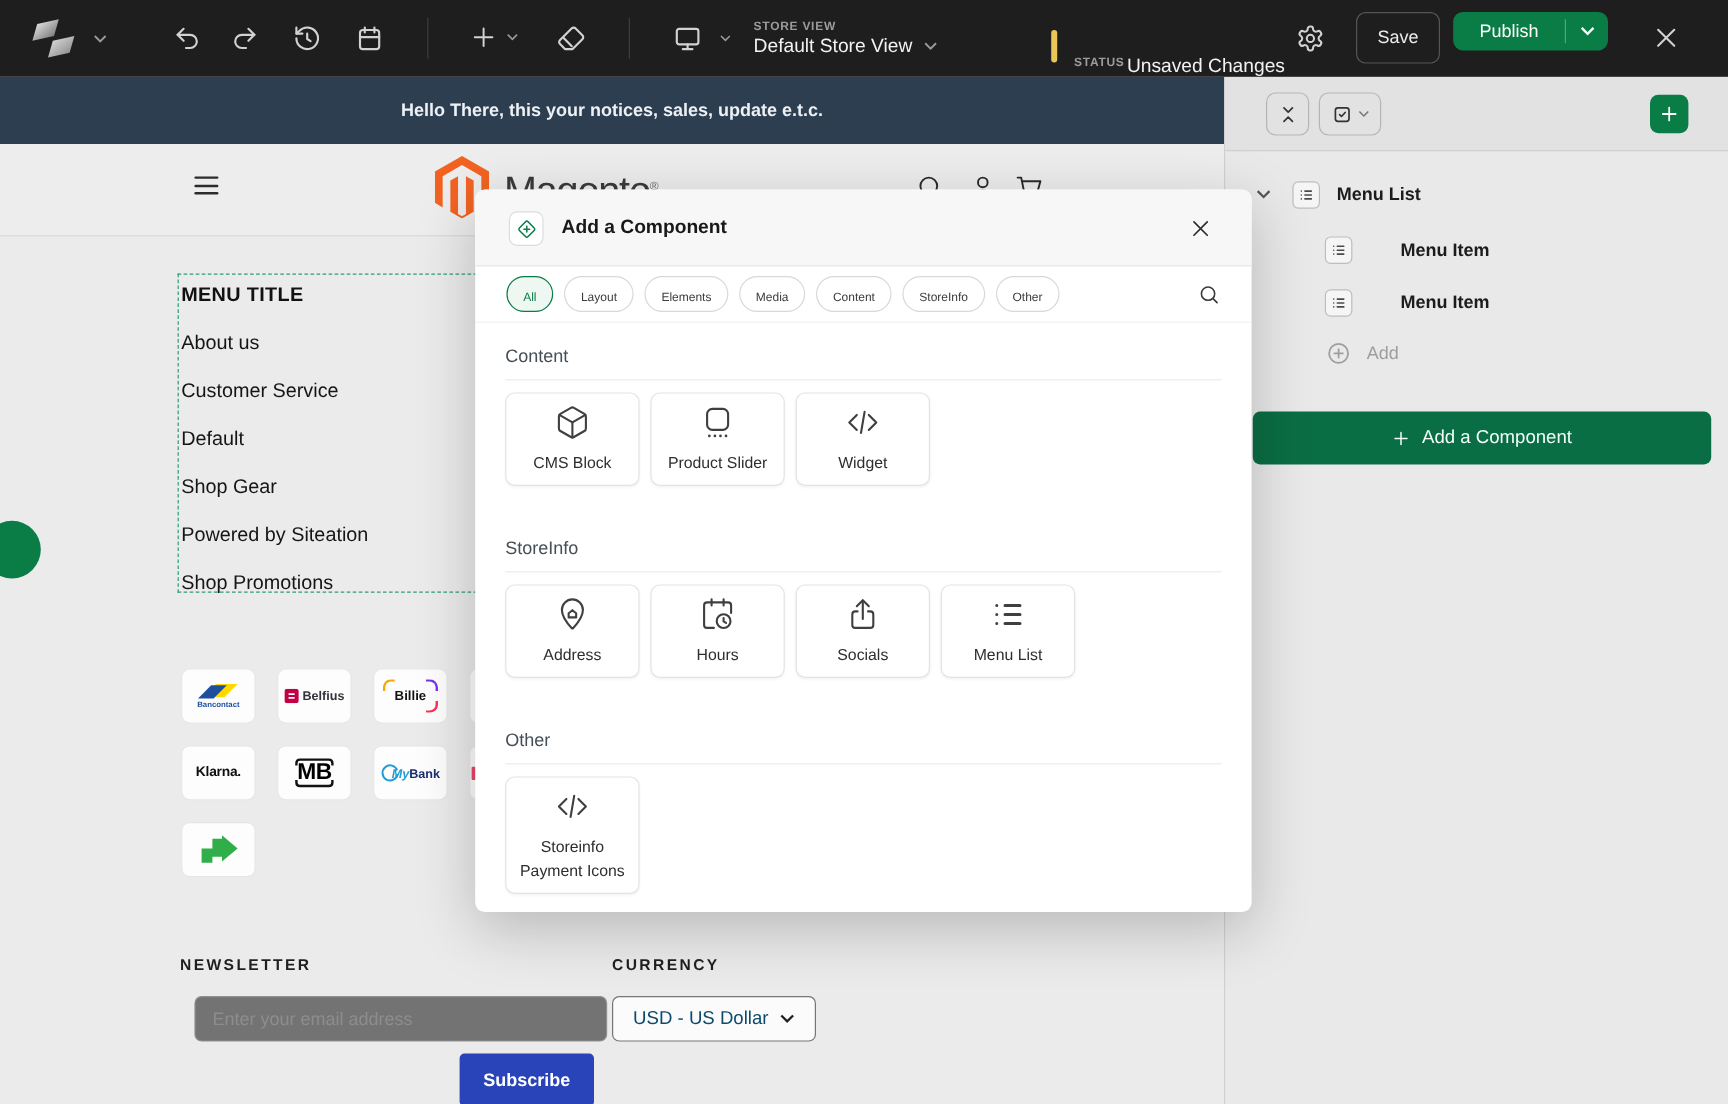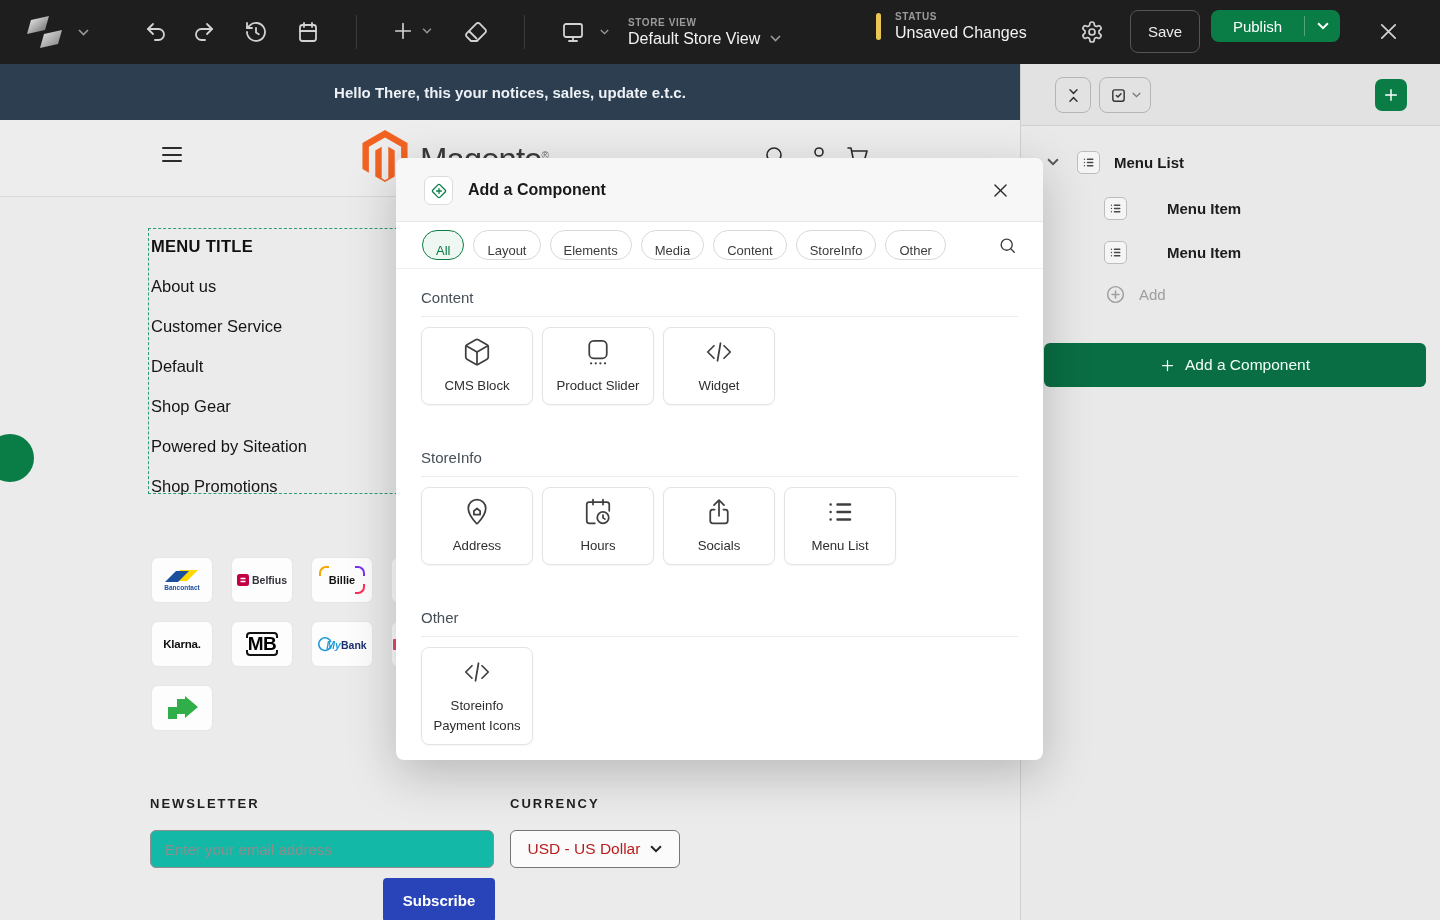--- a/index.html
+++ b/index.html
@@ -13,21 +13,21 @@
   .tb-icon { color:#d2d2d2; background:none; border:none; cursor:pointer; display:flex; align-items:center; justify-content:center; }
   .tb-divider { width:1px; height:34px; background:#3c3c3c; top:15px; }
   .logo-btn { left:22px; top:12px; display:flex; align-items:center; gap:10px; }
   .chev { color:#9a9a9a; }
   .store-view-btn { left:560px; top:10px; height:44px; display:flex; align-items:center; gap:14px; cursor:pointer; }
   .sv-text { display:flex; flex-direction:column; gap:2px; }
   .tb-overline { font-size:10px; letter-spacing:.6px; color:#9b9b9b; font-weight:600; }
   .tb-value { font-size:16px; color:#f2f2f2; font-weight:500; display:flex; align-items:center; gap:10px; }
   .status-ind { left:876px; top:11px; display:flex; align-items:center; gap:14px; }
   .status-bar { width:5px; height:27px; border-radius:3px; background:var(--status-yellow,#e9c655); }
-  .status-text { display:flex; flex-direction:column; gap:2px; }
+  .status-text { display:flex; flex-direction:row; gap:2px;margin-top:36px; }
   .save-btn { left:1130px; top:10px; width:70px; height:43px; border-radius:8px; border:1px solid #555; background:transparent; color:#ececec; font-size:15px; cursor:pointer; font-family:inherit; }
   .publish-btn { left:1211px; top:10px; width:129px; height:32px; border-radius:8px; background:var(--accent-green,#0a7d46); display:flex; align-items:stretch; cursor:pointer; overflow:hidden; }
   .publish-main { flex:1; display:flex; align-items:center; justify-content:center; color:#fff; font-size:15px; font-weight:500; }
   .publish-sep { width:1px; background:rgba(255,255,255,.3); margin:6px 0; }
   .publish-caret { width:35px; display:flex; align-items:center; justify-content:center; color:#fff; }
 
   
   .preview { position:absolute; left:0; top:64px; width:1020px; height:856px; background:#ebebeb; overflow:hidden; z-index:1; }
   .notice-bar { position:absolute; left:0; top:0; width:1020px; height:56px; background:var(--notice-blue,#2c3e50); display:flex; align-items:center; justify-content:center; }
   .notice-bar span { color:#edf1f6; font-size:15px; font-weight:700; }
@@ -59,25 +59,25 @@
   .klarna-label { font-size:11.5px; font-weight:700; color:#0f0f0f; letter-spacing:-.2px; }
   .mb-wrap { position:relative; width:36px; height:28px; display:flex; align-items:center; justify-content:center; }
   .mb-label { font-size:19px; font-weight:800; color:#000000; letter-spacing:-.5px; }
   .mybank-my { font-size:10.5px; font-weight:800; font-style:italic; color:#1e9cd7; }
   .mybank-bank { font-size:10.5px; font-weight:800; color:#1b2f6e; }
   .mybank-underline { width:32px; height:2px; background:#1e9cd7; border-radius:1px; margin-top:1px; }
   .pay-sliver { position:absolute; width:56px; height:44px; background:#fdfdfd; border-radius:6px; }
   .red-mark { position:absolute; left:1px; top:17px; width:4px; height:11px; background:#e8486b; border-radius:1px; }
 
   .newsletter-label, .currency-label { position:absolute; font-size:13px; font-weight:700; letter-spacing:2px; color:#1f1f1f; }
-  .email-input { position:absolute; left:150px; top:766px; width:344px; height:38px; border:1px solid #8f8f8f; border-radius:6px; background:#14b8a6; padding:0 14px; font-size:15px; color:#222; font-family:inherit; }
+  .email-input { position:absolute; left:162px; top:766px; width:344px; height:38px; border:1px solid #8f8f8f; border-radius:6px; background:#737373; padding:0 14px; font-size:15px; color:#222; font-family:inherit; }
   .email-input::placeholder { color:#8d8d8d; }
   .subscribe-btn { position:absolute; left:383px; top:814px; width:112px; height:44px; border:none; border-radius:4px; background:var(--subscribe-blue,#2944b8); color:#fff; font-size:15px; font-weight:600; cursor:pointer; font-family:inherit; }
   .currency-select { position:absolute; left:510px; top:766px; width:170px; height:38px; border:1px solid #767676; border-radius:6px; background:#fbfbfb; display:flex; align-items:center; justify-content:center; gap:10px; cursor:pointer; }
-  .currency-value { font-size:15.5px; color:#b91c1c; font-weight:500; }
+  .currency-value { font-size:15.5px; color:#0c4a6e; font-weight:500; }
 
   
   .sidebar { position:absolute; left:1020px; top:64px; width:420px; height:856px; background:#e9e9e9; border-left:1px solid #d0d0d0; z-index:10; }
   .sb-toolbar { position:absolute; left:0; top:0; width:100%; height:62px; background:#e2e2e2; border-bottom:1px solid #d0d0d0; }
   .sb-btn { position:absolute; background:transparent; border:1px solid #b5b5b5; border-radius:8px; color:#333; display:flex; align-items:center; justify-content:center; cursor:pointer; gap:5px; }
   .sb-collapse { left:34px; top:13px; width:36px; height:36px; }
   .sb-select { left:78px; top:13px; width:52px; height:36px; }
   .sb-plus { position:absolute; left:354px; top:15px; width:32px; height:32px; border:none; border-radius:7px; background:var(--accent-green,#0a7d46); color:#fff; display:flex; align-items:center; justify-content:center; cursor:pointer; }
   .tree-row { position:absolute; height:28px; display:flex; align-items:center; cursor:pointer; }
   .tree-iconbox { width:23px; height:23px; border:1px solid #bdbdbd; border-radius:5px; background:#f5f5f5; display:flex; align-items:center; justify-content:center; color:#4a4a4a; }
@@ -86,21 +86,21 @@
   .tree-add-label { font-size:15px; color:#9e9e9e; margin-left:13px; }
   .add-component-btn { position:absolute; left:23px; top:279px; width:382px; height:44px; border:none; border-radius:6px; background:var(--deep-green,#0a6e44); color:#f2fff8; font-size:15.5px; font-weight:500; display:flex; align-items:center; justify-content:center; gap:10px; cursor:pointer; font-family:inherit; }
 
   
   .modal { position:absolute; left:396px; top:158px; width:647px; height:602px; background:#fff; border-radius:8px; box-shadow:0 14px 50px rgba(0,0,0,.22); z-index:40; overflow:hidden; }
   .modal-header { position:absolute; left:0; top:0; width:100%; height:64px; background:#f7f7f7; border-bottom:1px solid #e7e7e7; }
   .modal-iconbox { position:absolute; left:28px; top:18px; width:29px; height:29px; border:1px solid #dcdcdc; border-radius:7px; background:#fff; display:flex; align-items:center; justify-content:center; }
   .modal-title { position:absolute; left:72px; top:0; height:64px; line-height:64px; font-size:16px; font-weight:700; color:#191919; }
   .modal-close { position:absolute; right:28px; top:20px; width:24px; height:24px; background:none; border:none; color:#2d2d2d; cursor:pointer; }
   .modal-filters { position:absolute; left:0; top:64px; width:100%; height:47px; display:flex; align-items:center; gap:9px; padding:0 26px; border-bottom:1px solid #f0f0f0; }
-  .chip { height:30px; padding:12px 13px; border:1px solid #d8d8d8; border-radius:16px; background:#fff; font-size:13px; color:#3c3c3c; cursor:pointer; font-family:inherit; }
+  .chip { height:30px; padding:12px 13px; border:1px solid #d8d8d8; border-radius:16px; background:#fff; font-size:10px; color:#3c3c3c; cursor:pointer; font-family:inherit; }
   .chip--active { border:1.5px solid var(--accent-green,#0a7d46); color:#0b7a45; background:#eef7f1; }
   .filter-search { margin-left:auto; background:none; border:none; color:#3a3a3a; cursor:pointer; }
   .modal-body { position:absolute; left:0; top:111px; width:100%; bottom:0; padding:14px 25px; }
   .section-heading { font-size:15px; color:#454f58; height:18px; }
   .section-heading.first { margin-top:6px; }
   .section-heading.later { margin-top:44px; }
   .section-divider { height:1px; background:#ececec; margin-top:9px; }
   .cards-row { display:flex; gap:9px; margin-top:10px; }
   .comp-card { width:112px; height:78px; background:#fff; border:1px solid #e3e3e3; border-radius:8px; box-shadow:0 1px 2px rgba(0,0,0,.04); display:flex; flex-direction:column; align-items:center; justify-content:center; gap:9px; cursor:pointer; font-family:inherit; }
   .comp-card.tall { height:98px; }

